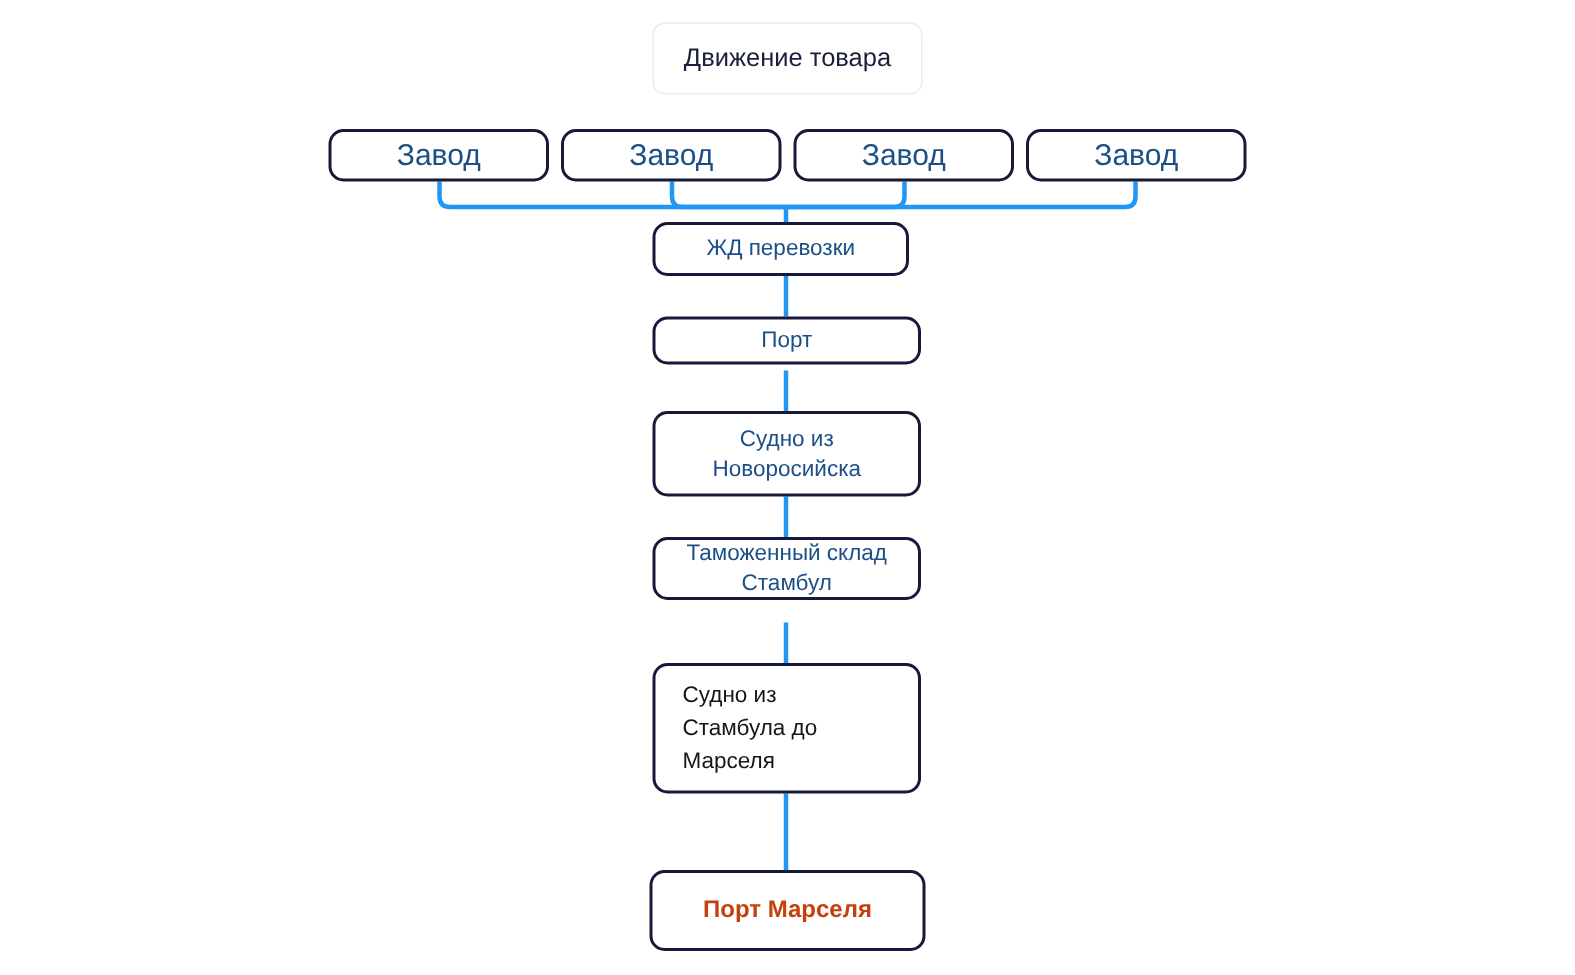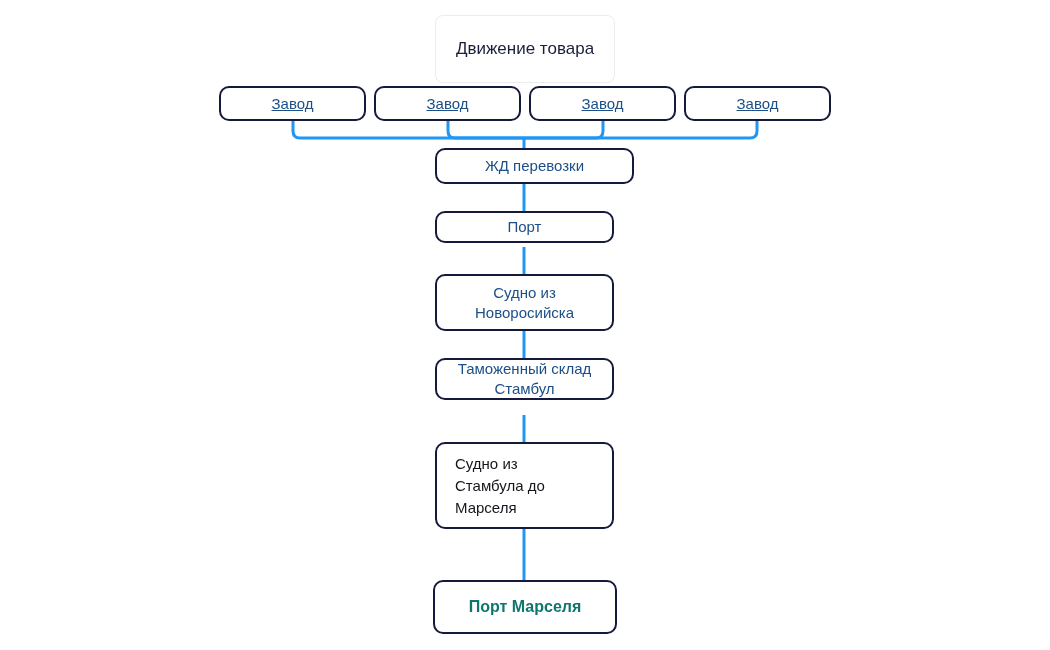--- a/index.html
+++ b/index.html
@@ -52,36 +52,35 @@
   .node.title-card {
     border: 1px solid #ececec;
     border-radius: 8px;
   }
   .node.title-card .node-label {
     color: #1c1f3b;
     font-size: 17px;
   }
   
   .node.factory .node-label {
-    font-size: 15px;
-    text-decoration: underline;
+    font-size: 20px;
   }
   
   .node.align-left {
     justify-content: flex-start;
   }
   .node.align-left .node-label {
     text-align: left;
     color: #15161c;
     padding-left: 18px;
     line-height: 22px;
   }
   
   .node.terminal .node-label {
-    color: #0f766e;
+    color: #c2410c;
     font-weight: bold;
     font-size: 16px;
   }
 </style>
 </head>
 <body>
 
 <div id="diagram">
 
   <svg id="connectors" viewBox="0 0 1050 650" width="1050" height="650">
@@ -98,41 +97,41 @@
       <path d="M524,138 L524,148"></path>
 
       <path d="M524,184 L524,211"></path>
       <path d="M524,247 L524,274"></path>
       <path d="M524,331 L524,358"></path>
       <path d="M524,415 L524,442"></path>
       <path d="M524,529 L524,580"></path>
     </g>
   </svg>
 
-  <div class="node title-card" style="left:435px; top:15px; width:180px; height:68px;">
+  <div class="node title-card" style="left:435px; top:15px; width:180px; height:48px;">
     <span class="node-label">Движение товара</span>
   </div>
 
   <div class="node factory" style="left:219px; top:86px; width:147px; height:35px;">
     <span class="node-label">Завод</span>
   </div>
 
   <div class="node factory" style="left:374px; top:86px; width:147px; height:35px;">
     <span class="node-label">Завод</span>
   </div>
 
   <div class="node factory" style="left:529px; top:86px; width:147px; height:35px;">
     <span class="node-label">Завод</span>
   </div>
 
   <div class="node factory" style="left:684px; top:86px; width:147px; height:35px;">
     <span class="node-label">Завод</span>
   </div>
 
-  <div class="node" style="left:435px; top:148px; width:199px; height:36px;">
+  <div class="node" style="left:435px; top:148px; width:171px; height:36px;">
     <span class="node-label">ЖД перевозки</span>
   </div>
 
   <div class="node" style="left:435px; top:211px; width:179px; height:32px;">
     <span class="node-label">Порт</span>
   </div>
 
   <div class="node" style="left:435px; top:274px; width:179px; height:57px;">
     <span class="node-label">Судно из
 Новоросийска</span>

